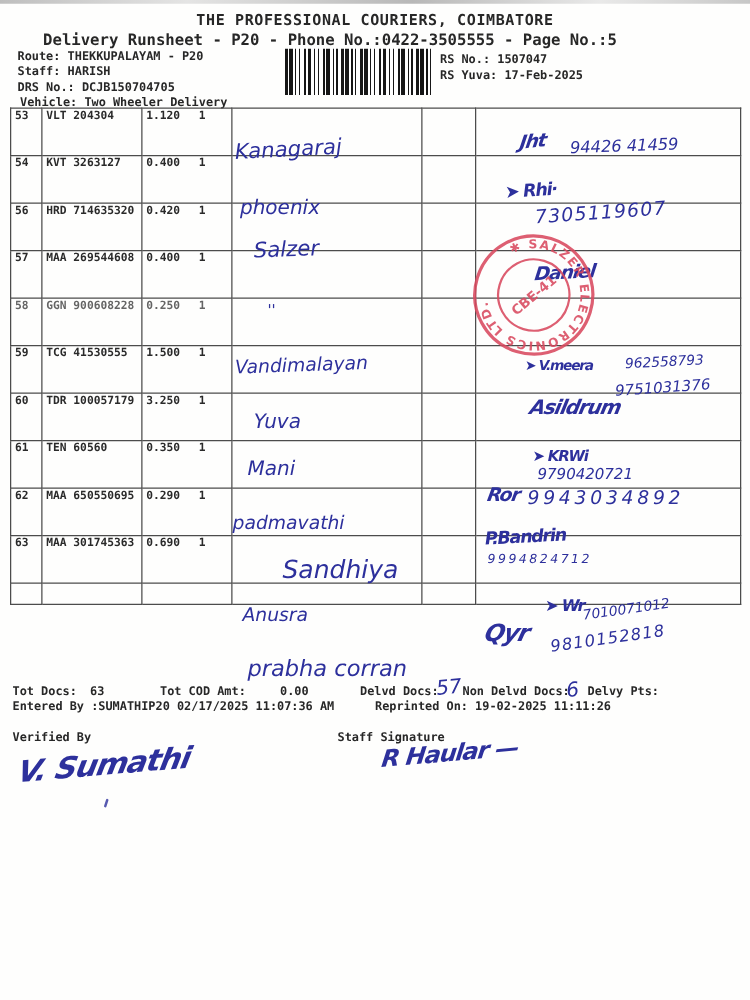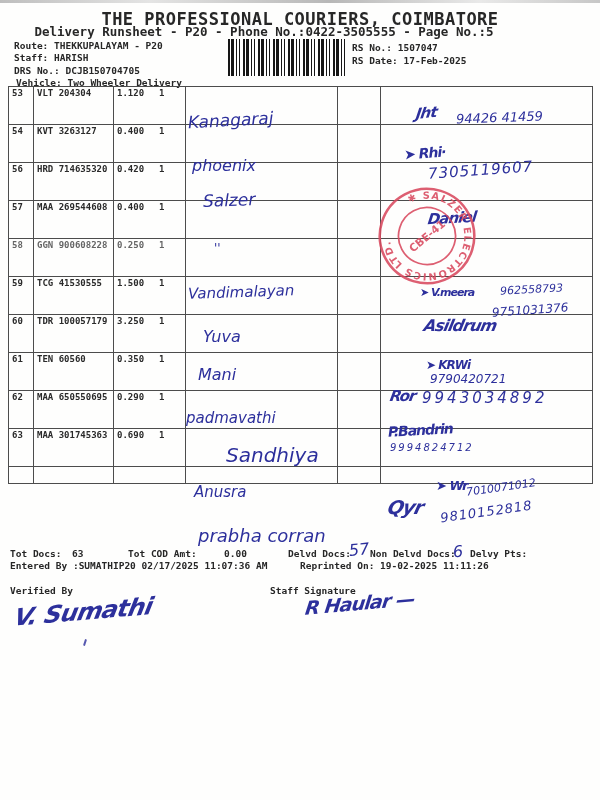--- a/index.html
+++ b/index.html
@@ -4,21 +4,21 @@
 <style>
   html,body{margin:0;padding:0;}
   body{background:#e9e9e9;}
   .sheet{position:relative;width:600px;height:800px;background:#fefefd;overflow:hidden;
          font-family:"DejaVu Sans Mono","Liberation Mono",monospace;}
   .scan-edge{position:absolute;top:0;left:0;width:600px;height:3px;
              background:linear-gradient(90deg,#8a8a8a 0%,#cfcfcf 25%,#7e7e7e 55%,#d8d8d8 80%,#9a9a9a 100%);
              opacity:.55;}
   .mono{font-family:"DejaVu Sans Mono","Liberation Mono",monospace;font-weight:700;color:#272727;
         position:absolute;white-space:nowrap;}
-  .t-company{top:9px;left:0;width:600px;text-align:center;font-size:17px;letter-spacing:.5px;}
+  .t-company{top:9px;left:0;width:600px;text-align:center;font-size:12px;letter-spacing:.5px;}
   .t-subtitle{top:24px;left:0;width:528px;text-align:center;font-size:12.5px;}
   .meta{font-size:9.5px;}
   .barcode{position:absolute;left:228px;top:39px;width:117px;height:37px;
            background:repeating-linear-gradient(90deg,#161616 0px 2px,#fff 2px 3px,#161616 3px 6px,#fff 6px 8px,#161616 8px 9px,#fff 9px 11px,#161616 11px 12px,#fff 12px 15px);}
   table.grid{border-collapse:collapse;table-layout:fixed;position:absolute;left:8px;top:86px;width:584px;}
   .grid th,.grid td{border:1px solid #4c4c4c;padding:1px 3px;vertical-align:top;text-align:left;
         font-size:9px;font-weight:700;color:#2a2a2a;overflow:hidden;}
   .grid th{height:15px;}
   .grid tr.r{height:38px;}
   .grid tr.empty{height:17px;}
@@ -58,21 +58,21 @@
     <span>Two Wheeler Delivery</span>
   </div>
 
   <div class="barcode"></div>
 
   <div class="mono meta" style="left:352px;top:42px;">
     <span>RS No.:</span>
     <span>1507047</span>
   </div>
   <div class="mono meta" style="left:352px;top:55px;">
-    <span>RS Date:</span>
+    <span>RS Yuva:</span>
     <span>17-Feb-2025</span>
   </div>
 
   <table class="grid">
     <colgroup>
         <col style="width:25px">
         <col style="width:80px">
         <col style="width:72px">
         <col style="width:152px">
         <col style="width:43px">

